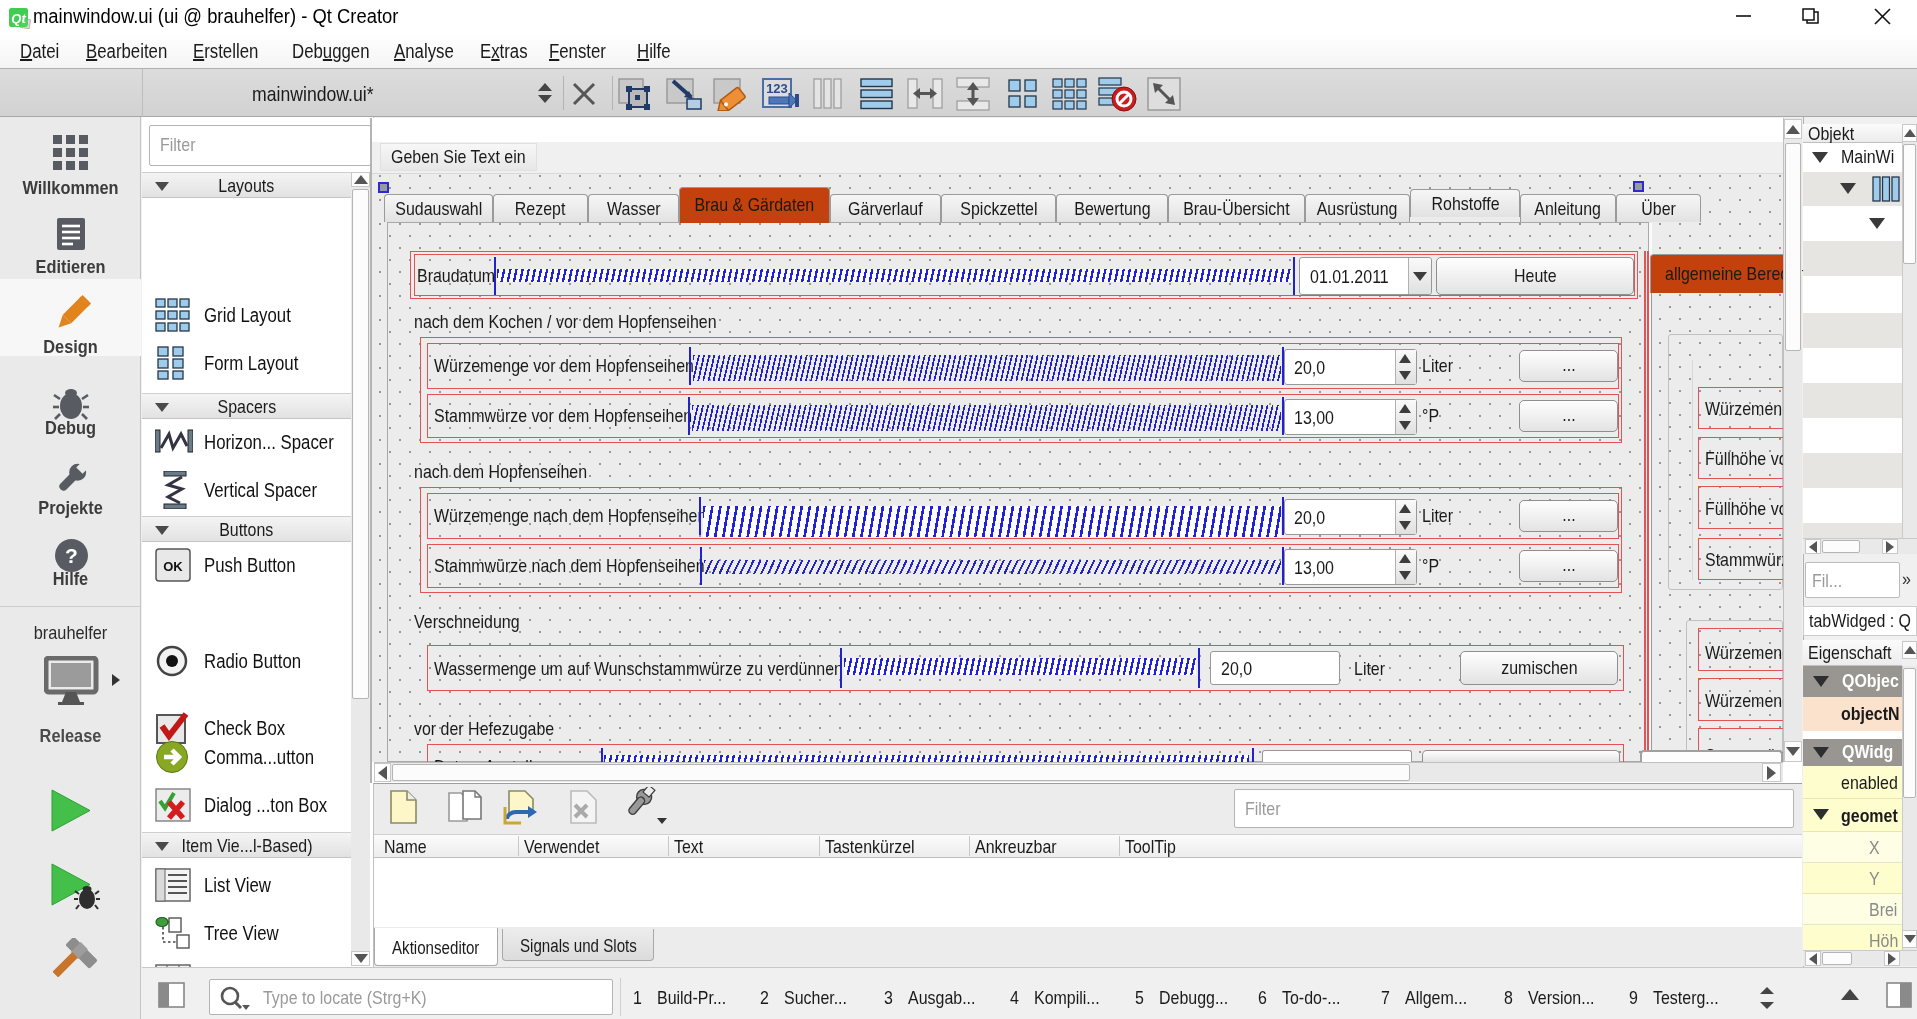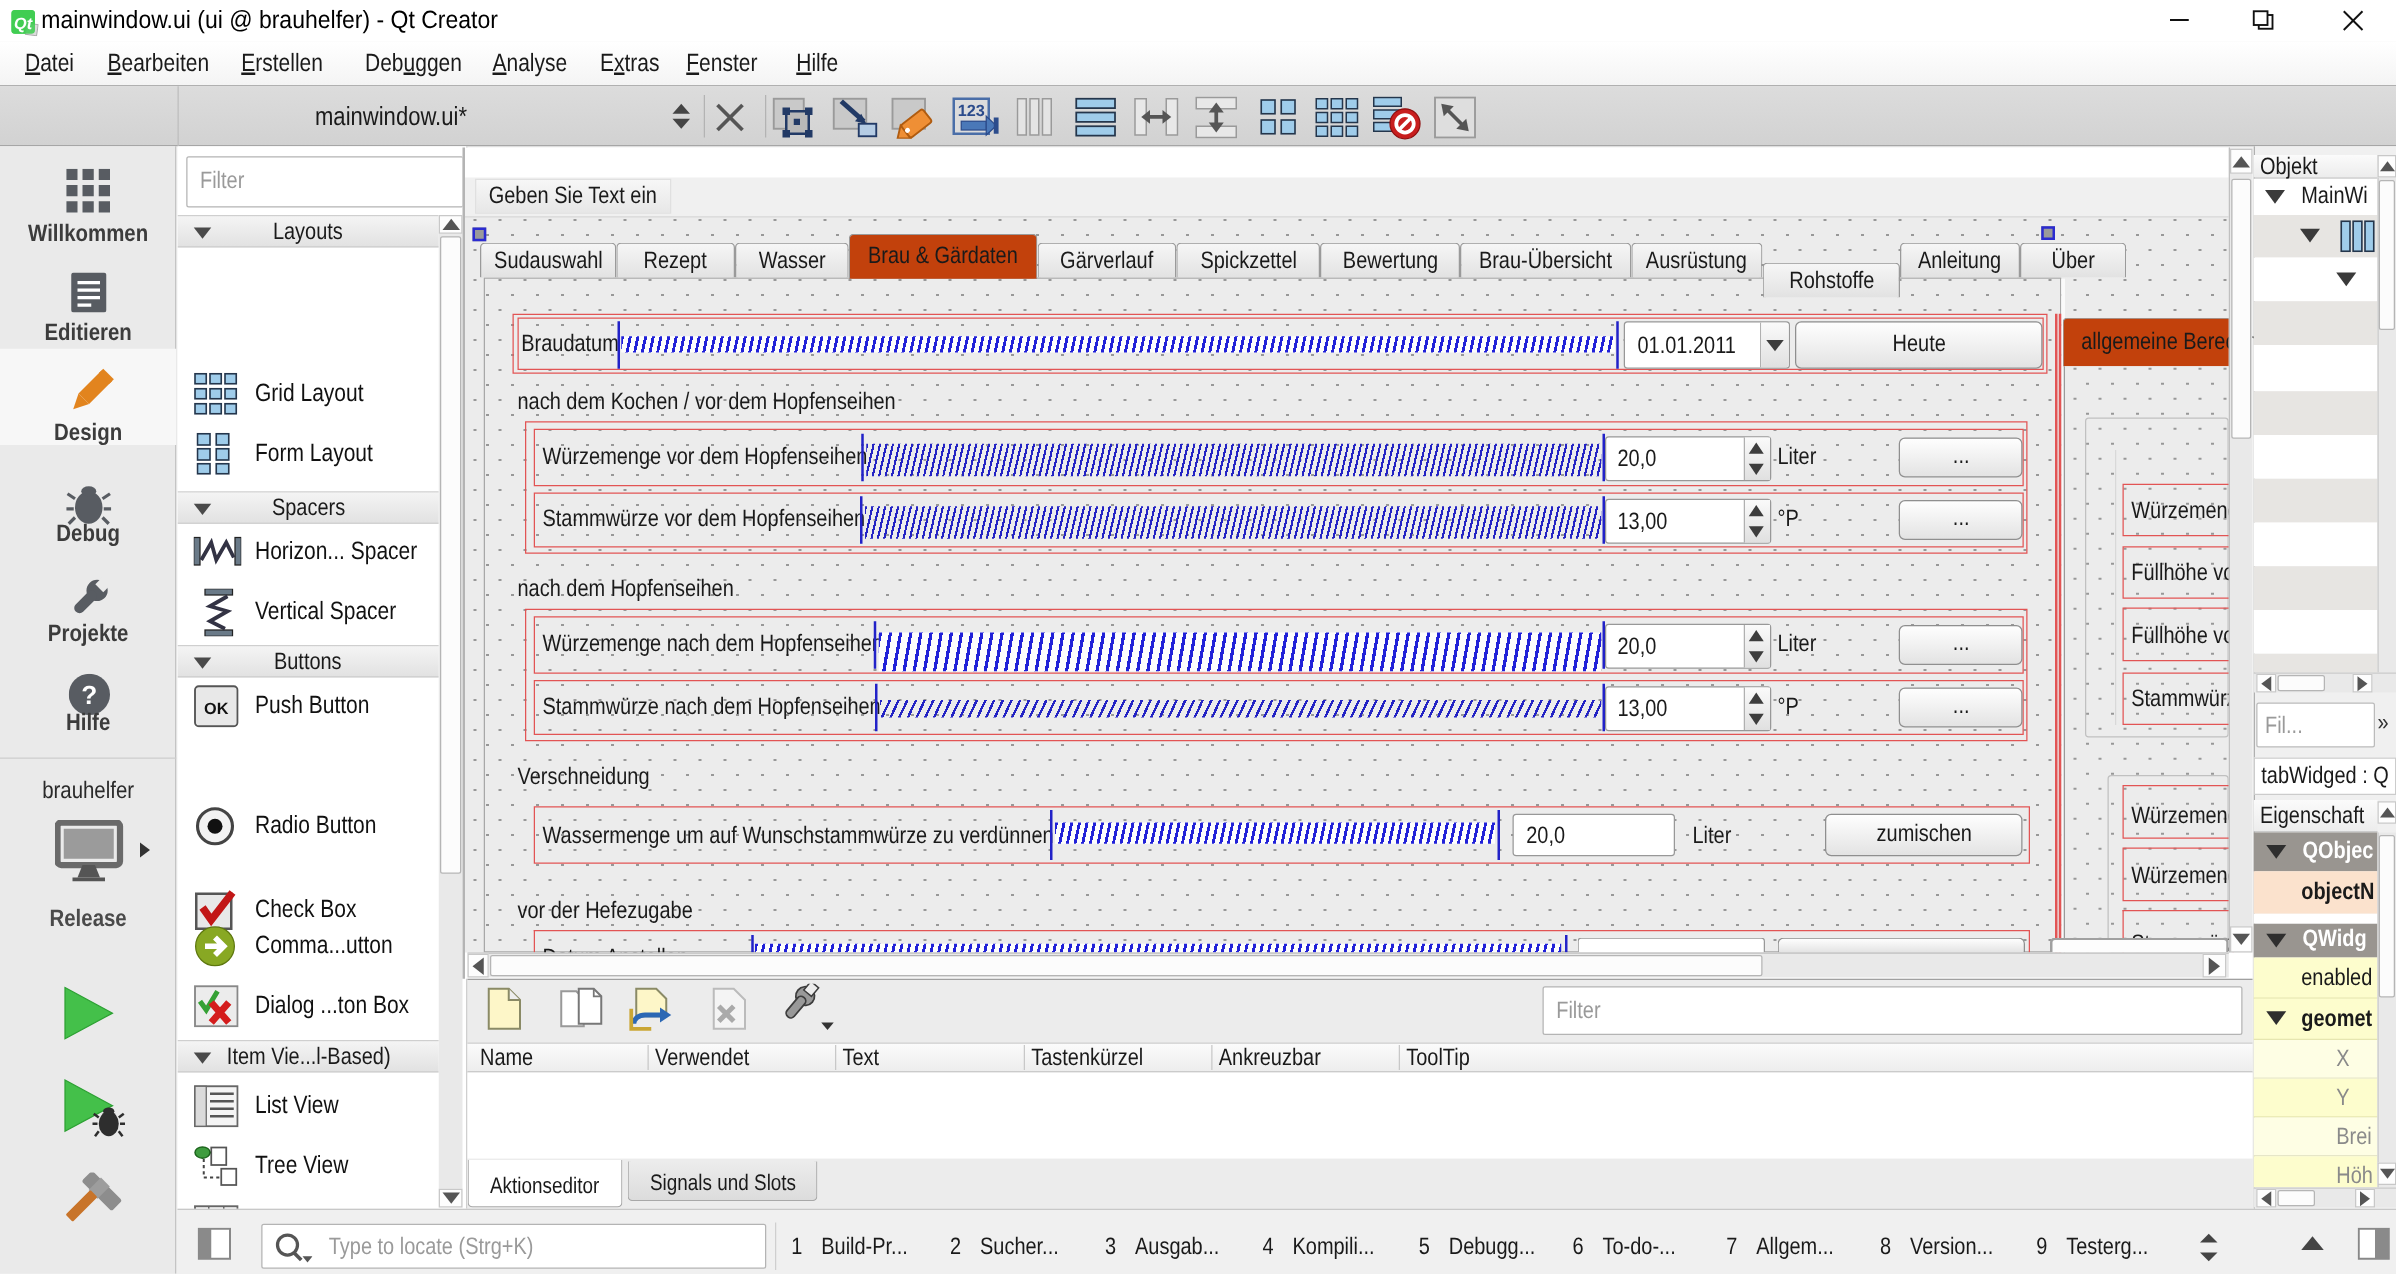--- a/index.html
+++ b/index.html
@@ -444,21 +444,21 @@
 <div class="abs" style="left:1649px;top:223px;width:3px;height:539px;background:#fafafa;"></div>
 <div id="maintabs">
   <div class="tab" style="left:384px;top:194px;width:109px;height:28px;line-height:27px;"><span class="sx">Sudauswahl</span></div>
   <div class="tab" style="left:493px;top:194px;width:95px;height:28px;line-height:27px;"><span class="sx">Rezept</span></div>
   <div class="tab" style="left:588px;top:194px;width:91px;height:28px;line-height:27px;"><span class="sx">Wasser</span></div>
   <div class="tab" style="left:830px;top:194px;width:111px;height:28px;line-height:27px;"><span class="sx">Gärverlauf</span></div>
   <div class="tab" style="left:941px;top:194px;width:115px;height:28px;line-height:27px;"><span class="sx">Spickzettel</span></div>
   <div class="tab" style="left:1056px;top:194px;width:112px;height:28px;line-height:27px;"><span class="sx">Bewertung</span></div>
   <div class="tab" style="left:1168px;top:194px;width:137px;height:28px;line-height:27px;"><span class="sx">Brau-Übersicht</span></div>
   <div class="tab" style="left:1305px;top:194px;width:105px;height:28px;line-height:27px;"><span class="sx">Ausrüstung</span></div>
-  <div class="tab" style="left:1410px;top:210px;width:110px;height:28px;line-height:27px;"><span class="sx">Rohstoffe</span></div>
+  <div class="tab" style="left:1410px;top:189px;width:110px;height:28px;line-height:27px;"><span class="sx">Rohstoffe</span></div>
   <div class="tab" style="left:1520px;top:194px;width:96px;height:28px;line-height:27px;"><span class="sx">Anleitung</span></div>
   <div class="tab" style="left:1616px;top:194px;width:85px;height:28px;line-height:27px;"><span class="sx">Über</span></div>
   <div class="tab seltab" style="left:679px;top:187px;width:151px;height:36px;line-height:33px;"><span class="sx">Brau &amp; Gärdaten</span></div>
 </div>
 
 <div id="formcontent">
 
   <div class="abs redbox" style="left:410px;top:251px;width:1228px;height:48px;"></div>
   <div class="abs redbox" style="left:414px;top:254px;width:1221px;height:42px;border-width:1px;"></div>
   <div class="lbl" style="left:417px;top:265px;">Braudatum</div>

